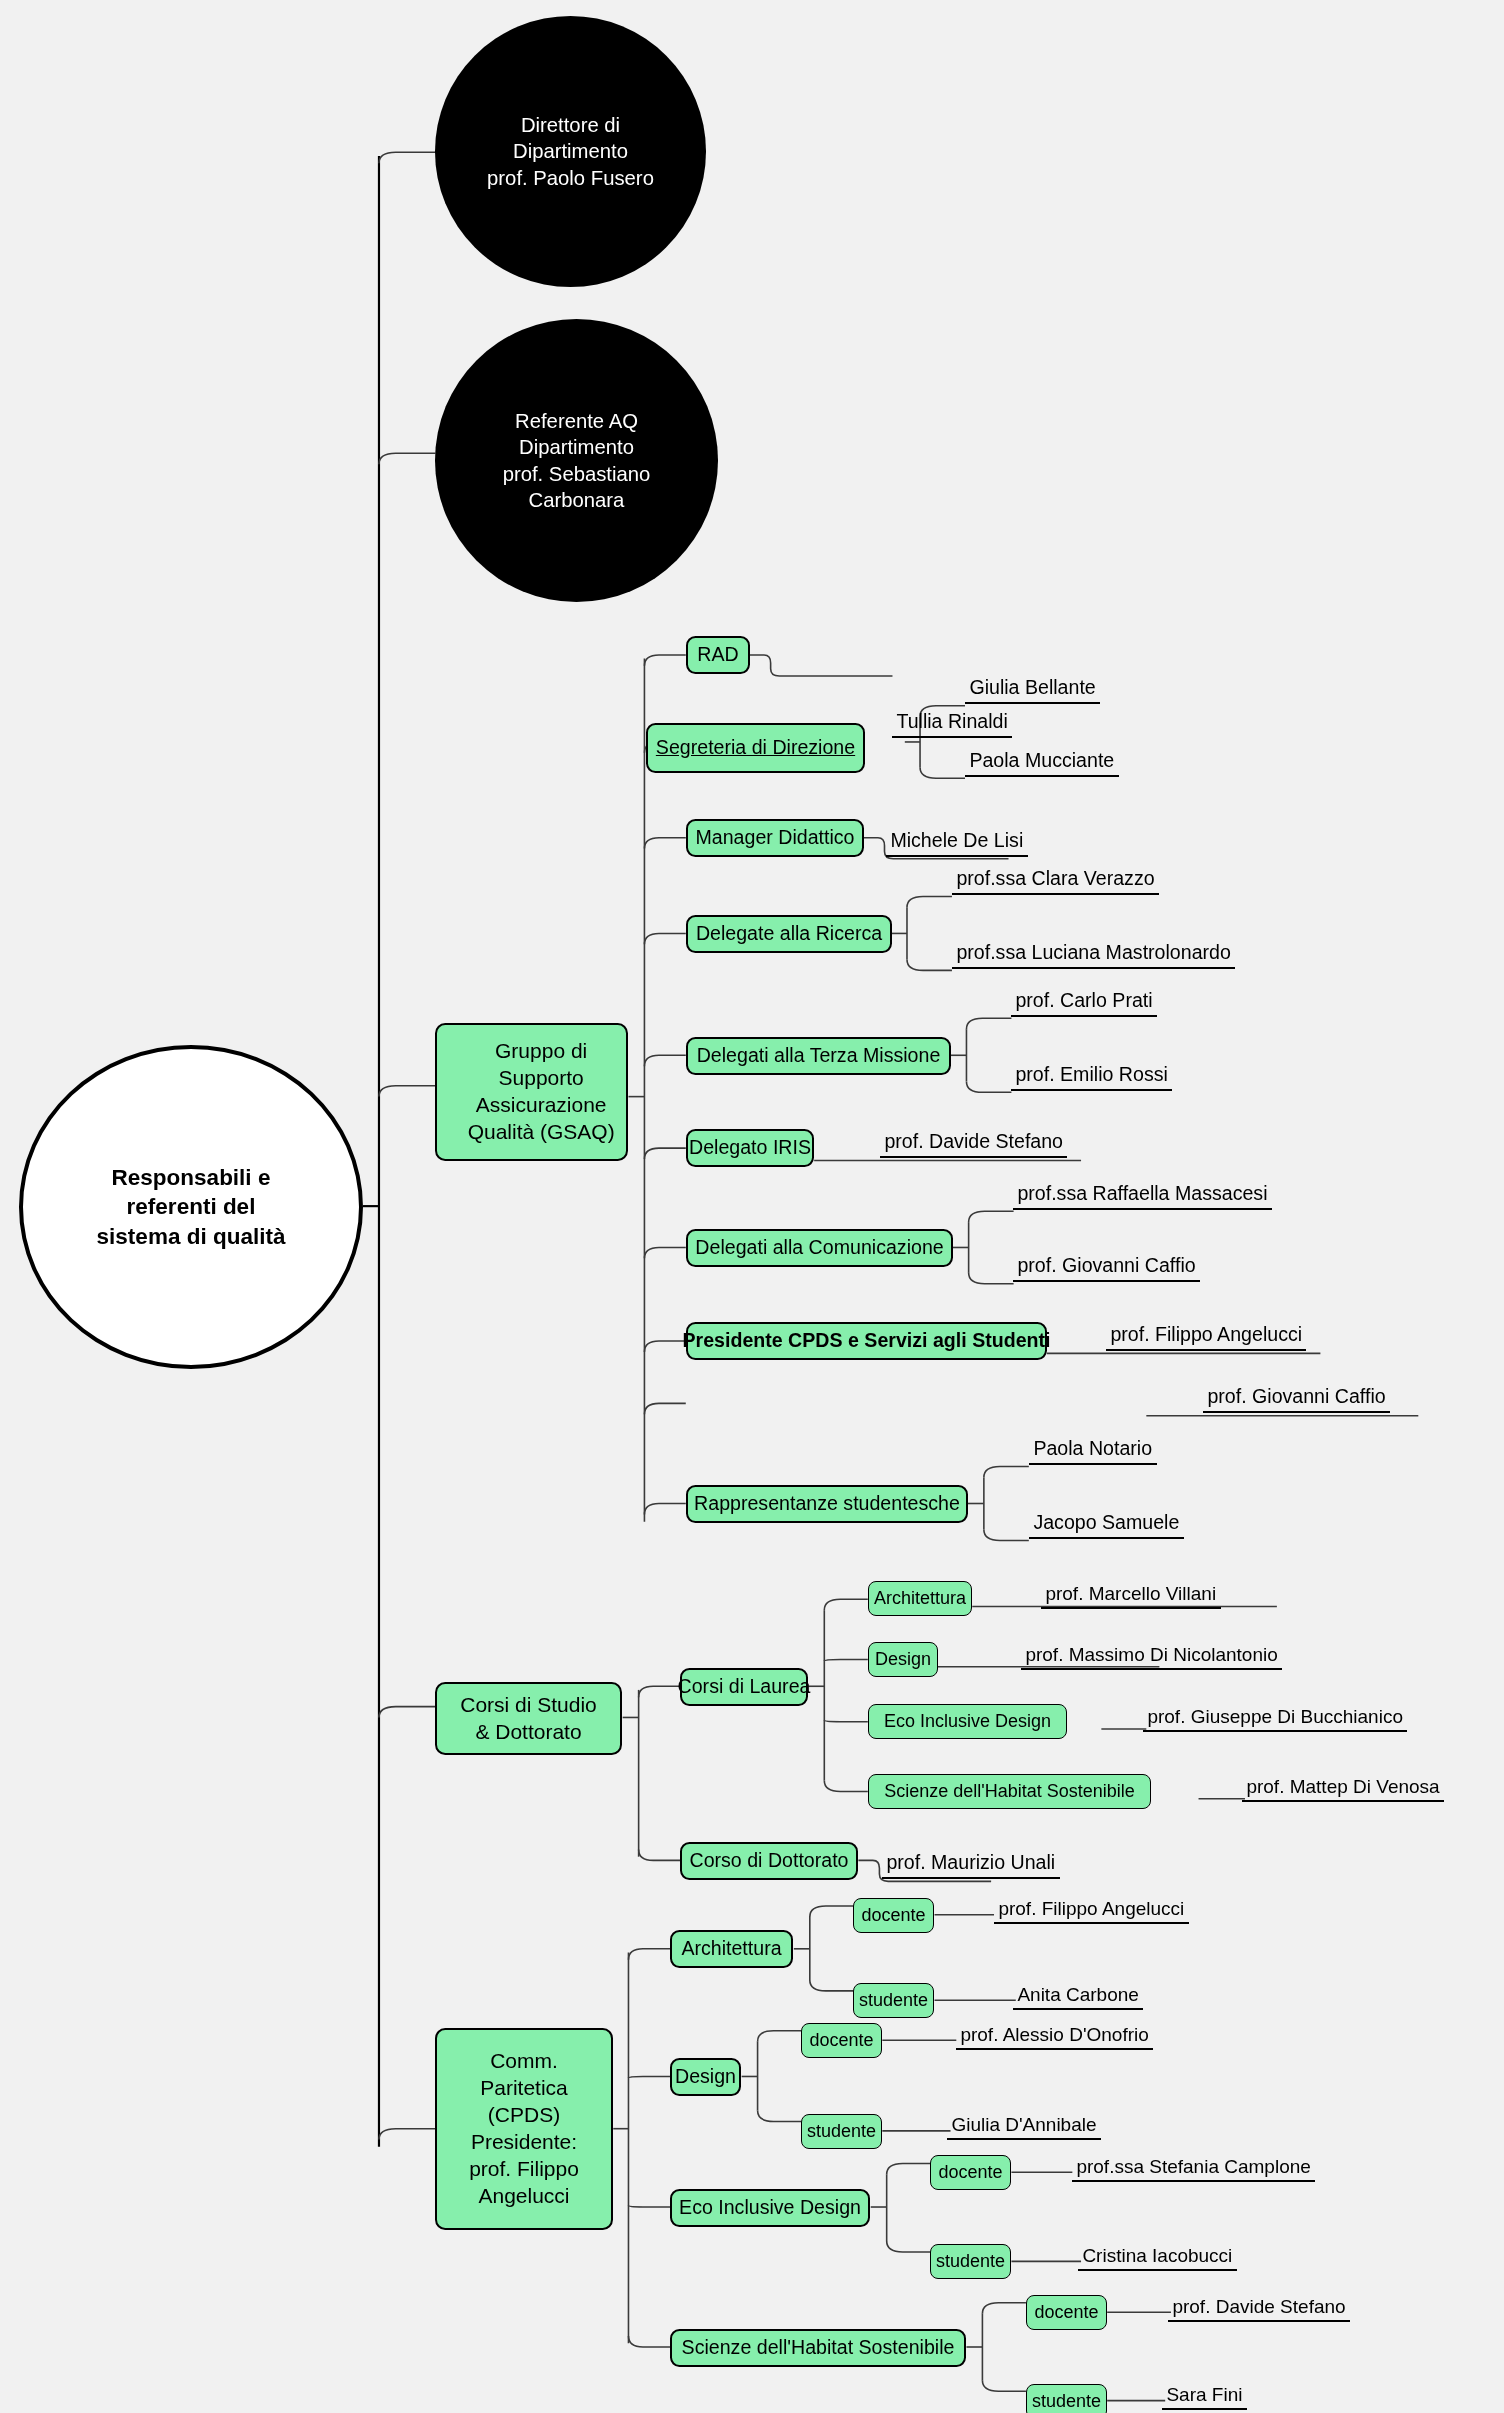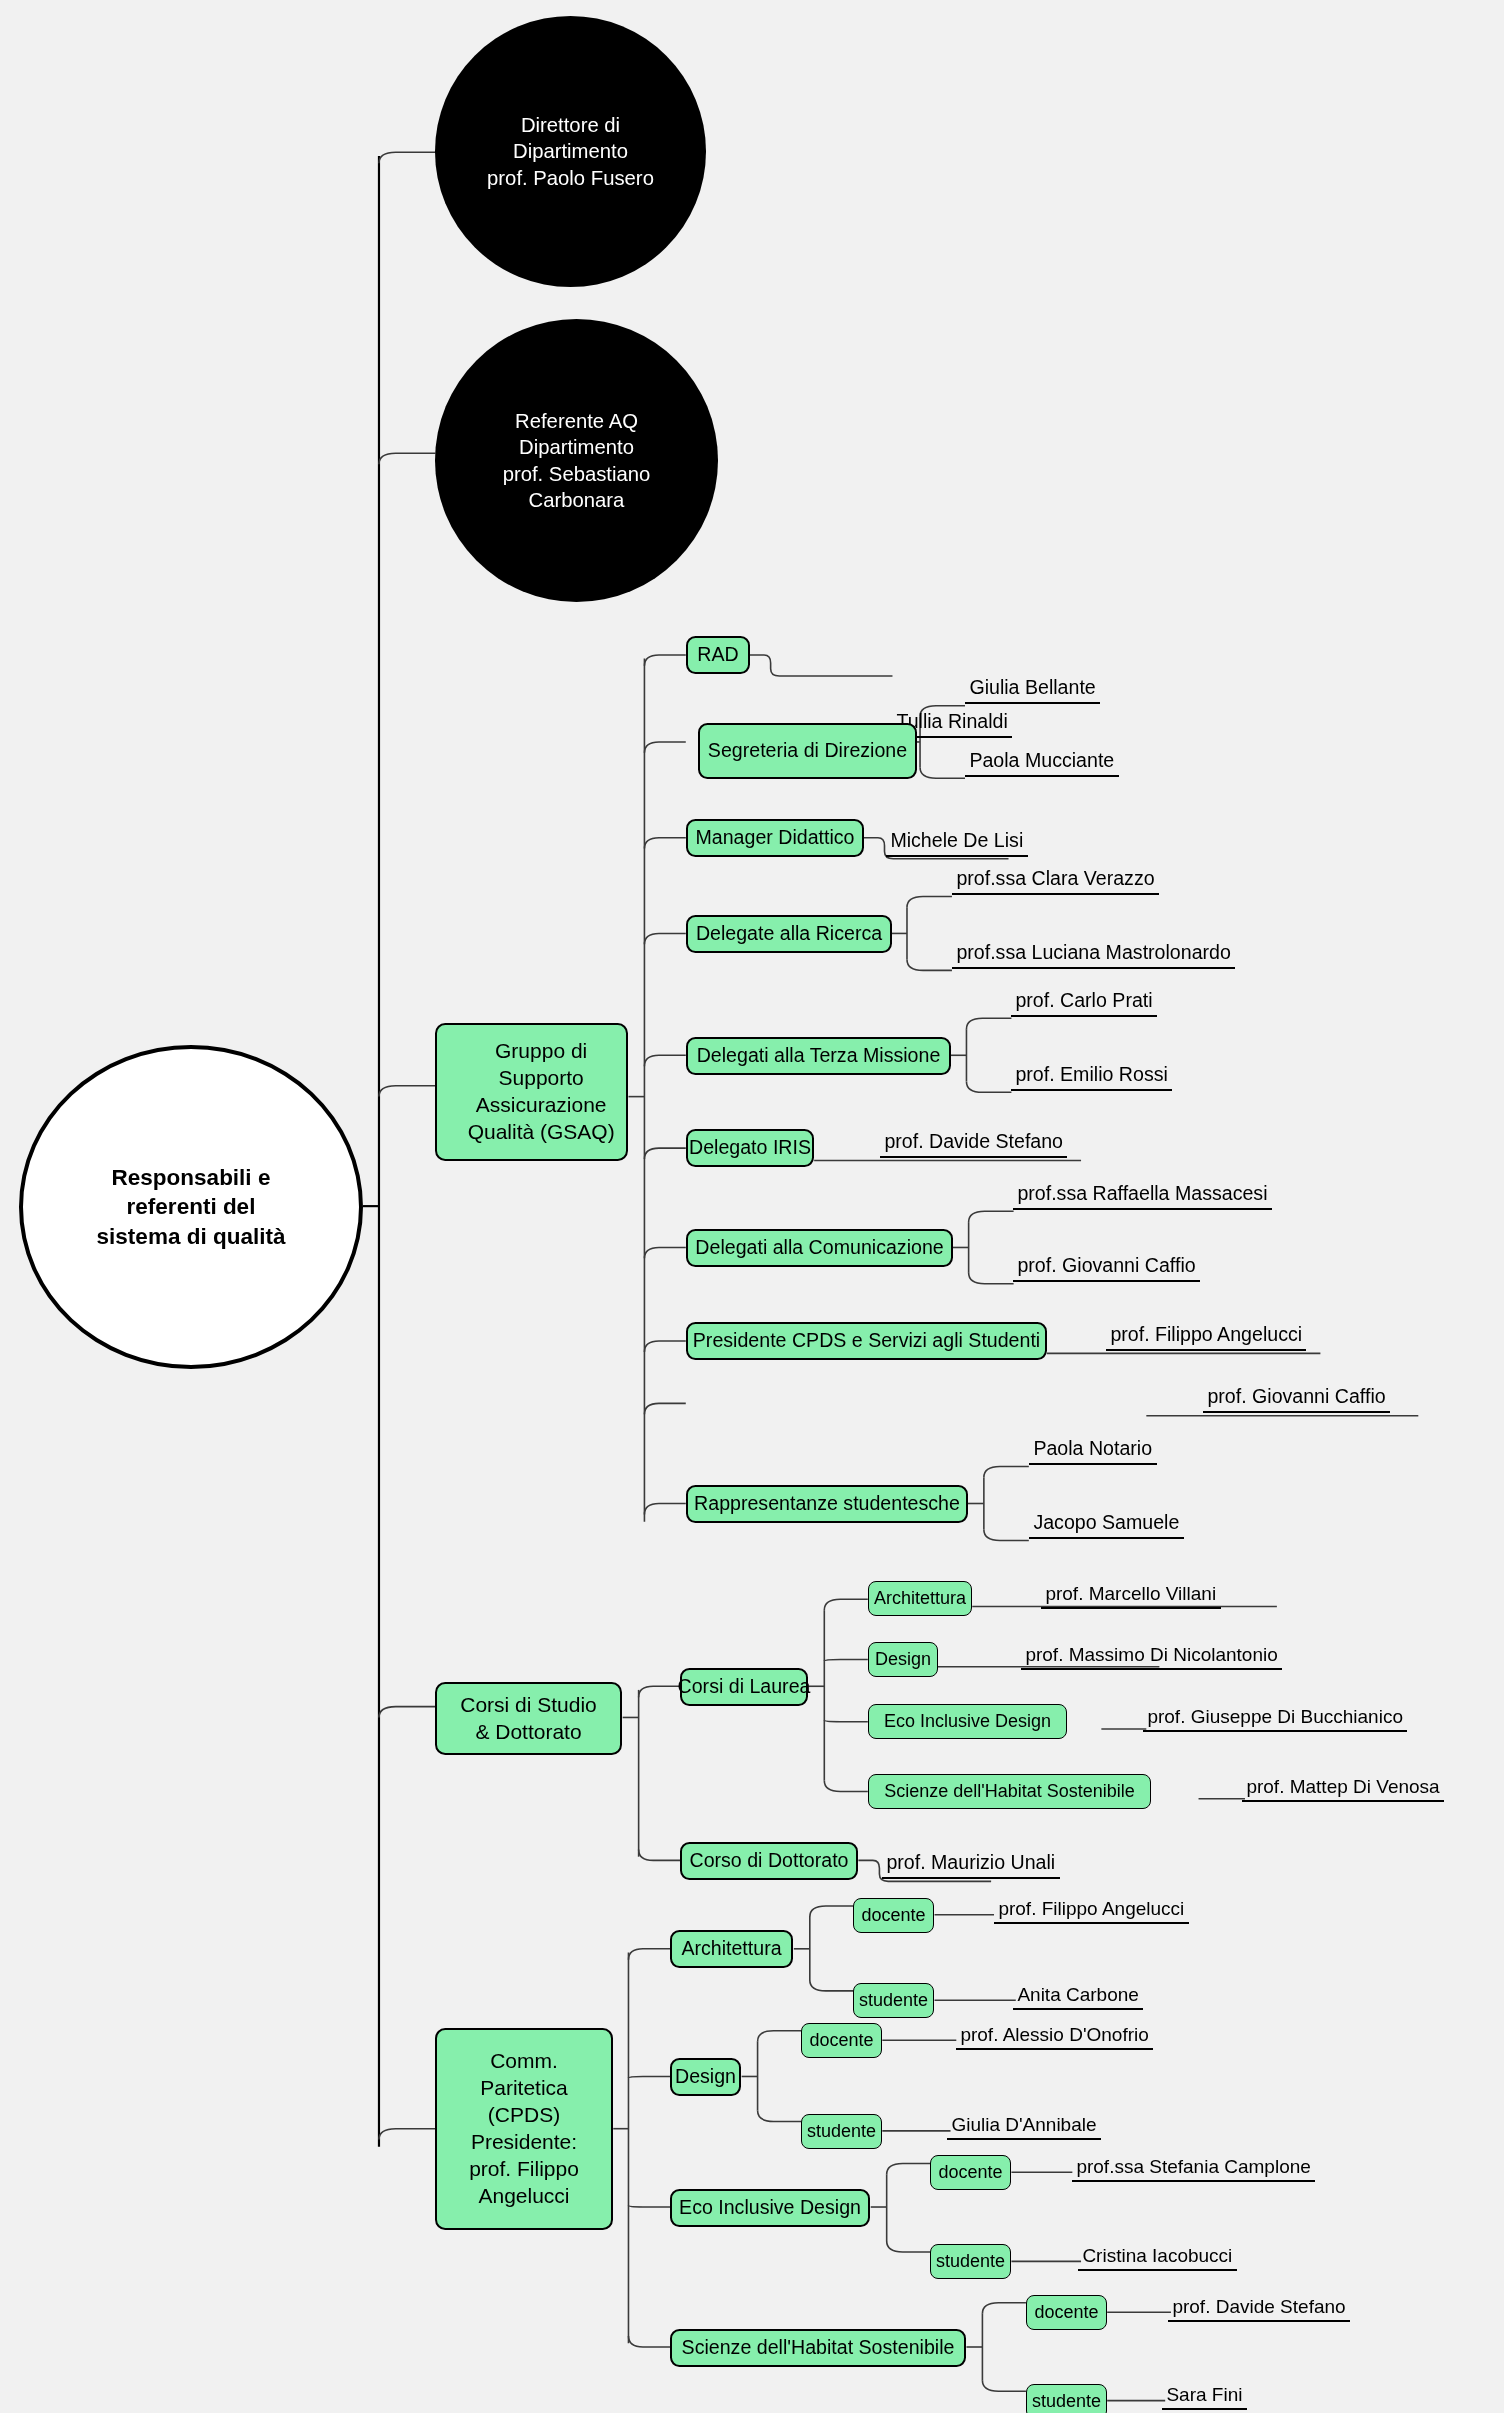--- a/index.html
+++ b/index.html
@@ -221,21 +221,21 @@
     </div>
   </div>
 
   <div class="node box b2" style="left:686px;top:636px;width:64px;height:38px;">
     <span>RAD</span>
   </div>
   <div class="leaf" style="left:892px;top:664px;margin-top:48px;">
     <span>Tullia Rinaldi</span>
   </div>
 
-  <div class="node box b2" style="left:698px;top:723px;width:219px;height:56px;">
+  <div class="node box b2" style="left:646px;top:723px;width:219px;height:50px;text-decoration:underline;">
     <span>Segreteria di Direzione</span>
   </div>
   <div class="leaf" style="left:965px;top:678px;">
     <span>Giulia Bellante</span>
   </div>
   <div class="leaf" style="left:965px;top:751px;">
     <span>Paola Mucciante</span>
   </div>
 
   <div class="node box b2" style="left:686px;top:819px;width:178px;height:38px;">
@@ -275,21 +275,21 @@
   <div class="node box b2" style="left:686px;top:1229px;width:267px;height:38px;">
     <span>Delegati alla Comunicazione</span>
   </div>
   <div class="leaf" style="left:1013px;top:1184px;">
     <span>prof.ssa Raffaella Massacesi</span>
   </div>
   <div class="leaf" style="left:1013px;top:1256px;">
     <span>prof. Giovanni Caffio</span>
   </div>
 
-  <div class="node box b2" style="left:686px;top:1322px;width:361px;height:38px;">
+  <div class="node box b2" style="left:686px;top:1322px;width:361px;height:38px;font-weight:bold;">
     <span>Presidente CPDS e Servizi agli Studenti</span>
   </div>
   <div class="leaf" style="left:1106px;top:1325px;">
     <span>prof. Filippo Angelucci</span>
   </div>
 
   <div class="leaf" style="left:1203px;top:1387px;">
     <span>prof. Giovanni Caffio</span>
   </div>
 

